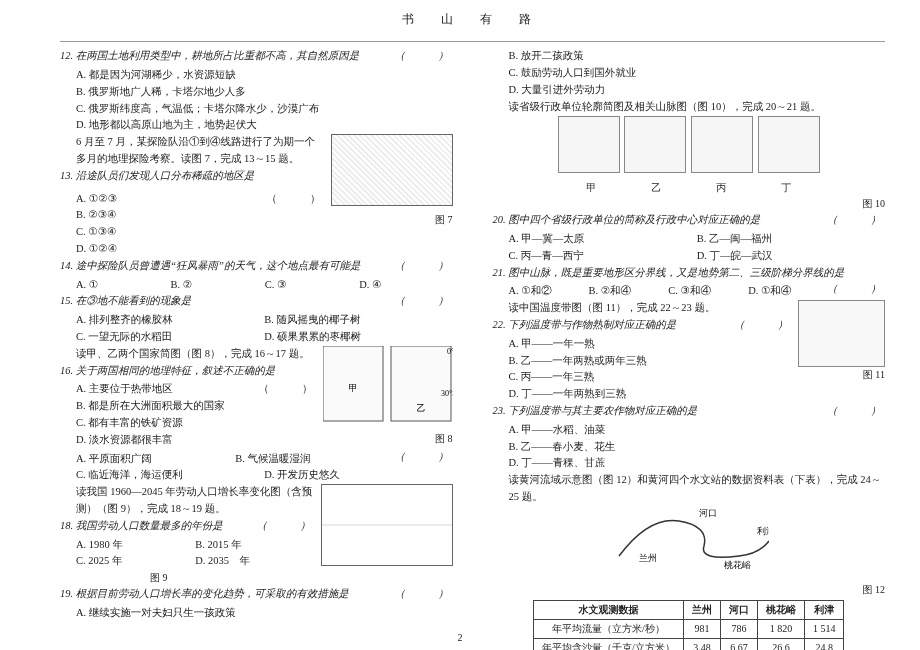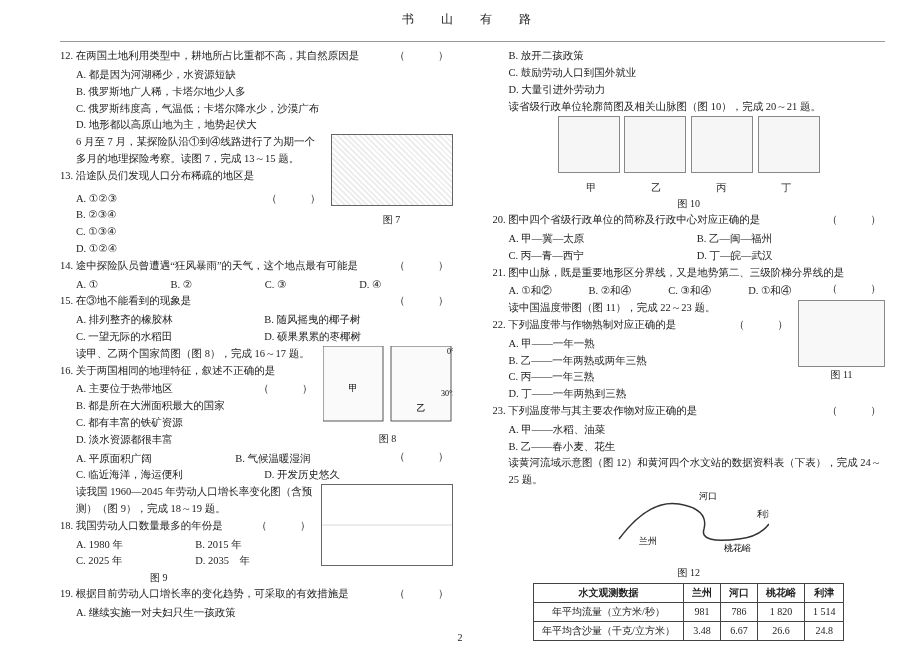--- a/index.html
+++ b/index.html
@@ -30,28 +30,28 @@
     margin-bottom: 6px;
   }
   .cols {
     display: flex;
     gap: 40px;
   }
   .col {
     flex: 1;
     font-size: 10.5px;
   }
-  .q { margin-bottom: 2px; }
+  .q { margin-bottom: 2px; font-style: italic; }
   .indent { padding-left: 16px; }
   .opts4 { display: flex; padding-left: 16px; gap: 1px;}
   .opts4 > span { flex: 1; }
   .opts2 { display: flex; padding-left: 16px; align-items: center; }
   .opts2 > span { flex: 1; }
   .paren { float: right; letter-spacing: 4px; }
-  .figcap { text-align: center; font-size: 10px; }
+  .figcap { text-align: right; font-size: 10px; }
   .map-placeholder {
     width: 120px; height: 70px;
     border: 1px solid #666;
     display: inline-block;
     background: repeating-linear-gradient(45deg,#eee,#eee 2px,#fff 2px,#fff 4px);
   }
   .small-map {
     width: 60px; height: 55px; border:1px solid #888;
     display:inline-block; margin:1px;
     background: #f6f6f6;
@@ -277,20 +277,21 @@
           <div class="figcap">图 11</div>
         </div>
       </div>
 
       <div class="q">
         <span>23. 下列温度带与其主要农作物对应正确的是</span>
         <span class="paren">（　　）</span>
       </div>
       <div class="indent">A. 甲——水稻、油菜</div>
       <div class="indent">B. 乙——春小麦、花生</div>
+      <div class="indent">D. 丁——青稞、甘蔗</div>
 
       <div class="indent">读黄河流域示意图（图 12）和黄河四个水文站的数据资料表（下表），完成 24～25 题。</div>
 
       <div style="text-align:center">
         <svg width="170" height="65" class="flowmap">
           <path d="M10 50 Q40 10 70 15 Q100 20 95 40 Q90 55 130 50 Q150 48 160 35" stroke="#333" fill="none" stroke-width="1.5"></path>
           <text x="90" y="10" font-size="9">河口</text>
           <text x="30" y="55" font-size="9">兰州</text>
           <text x="115" y="62" font-size="9">桃花峪</text>
           <text x="148" y="28" font-size="9">利津</text>

